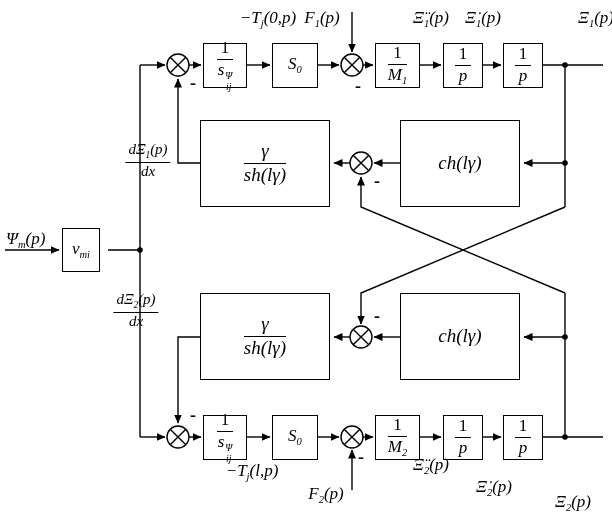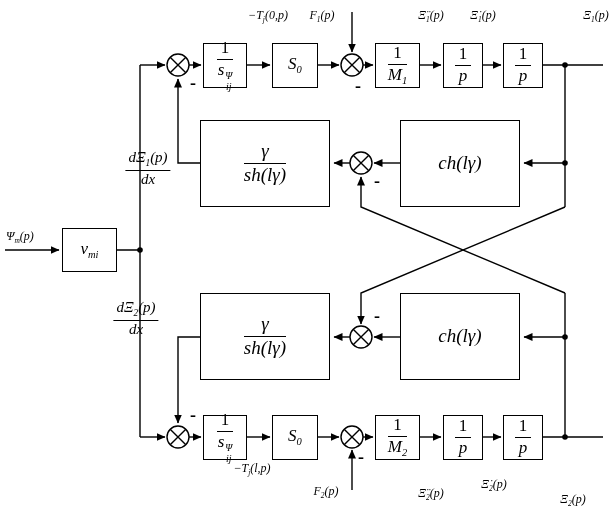--- a/index.html
+++ b/index.html
@@ -13,23 +13,23 @@
     position:absolute;border:1.6px solid #000;background:#fff;
     display:flex;align-items:center;justify-content:center;
     font-style:italic;font-size:17px;line-height:1.1;box-sizing:border-box;
   }
   .block.big{font-size:19px;}
   .frac{display:inline-block;text-align:center;}
   .frac .num{display:block;border-bottom:1.4px solid #000;padding:0 4px 1px;}
   .frac .den{display:block;padding-top:1px;}
   .up{font-style:normal;}
   .scripts{display:inline-flex;flex-direction:column;font-size:10px;line-height:1.05;vertical-align:-0.45em;margin-left:1px;}
-  .lbl{position:absolute;font-size:12px;font-style:italic;white-space:nowrap;transform:translateX(-50%);}
+  .lbl{position:absolute;font-size:17px;font-style:italic;white-space:nowrap;transform:translateX(-50%);}
   .lbl.noc{transform:none;font-style:italic;}
-  .fraclbl{position:absolute;font-size:15px;font-style:italic;text-align:center;transform:translateX(-50%);line-height:1.15;margin-top:8px;}
+  .fraclbl{position:absolute;font-size:15px;font-style:italic;text-align:center;transform:translateX(-50%);line-height:1.15;}
   .fraclbl .num{border-bottom:1.3px solid #000;display:block;padding:0 3px 1px;}
   .fraclbl .den{display:block;}
   .minus{position:absolute;font-size:18px;font-weight:700;font-style:normal;line-height:1;}
   sub{font-size:0.62em;}
 </style>
 </head>
 <body>
 
 <div class="canvas">
 
@@ -108,21 +108,21 @@
       <g fill="#000" stroke="none">
         <circle cx="140" cy="250" r="2.8"></circle>
         <circle cx="565" cy="65" r="2.8"></circle>
         <circle cx="565" cy="437" r="2.8"></circle>
         <circle cx="565" cy="163" r="2.8"></circle>
         <circle cx="565" cy="337" r="2.8"></circle>
       </g>
     </g>
   </svg>
 
-  <div class="block" style="left:62px;top:228px;width:55px;height:44px">
+  <div class="block" style="left:62px;top:228px;width:38px;height:44px">
     <span>ν<sub>mi</sub></span>
   </div>
 
   <div class="block" style="left:203px;top:43px;width:44px;height:45px">
     <span class="frac">
       <span class="num up">1</span>
       <span class="den"><span>s</span><span class="scripts">
             <span>Ψ</span>
             <span>ij</span>
           </span></span>
@@ -224,21 +224,21 @@
     <span class="den">dx</span>
   </div>
 
   <div class="fraclbl" style="left:136px;top:291px">
     <span class="num">dΞ<sub>2</sub>(p)</span>
     <span class="den">dx</span>
   </div>
 
   <div class="lbl" style="left:252px;top:461px">−T<sub>j</sub>(l,p)</div>
   <div class="lbl" style="left:326px;top:484px">F<sub>2</sub>(p)</div>
-  <div class="lbl" style="left:431px;top:486px">Ξ̈<sub>2</sub>(p)</div>
+  <div class="lbl" style="left:431px;top:455px">Ξ̈<sub>2</sub>(p)</div>
   <div class="lbl" style="left:494px;top:477px">Ξ̇<sub>2</sub>(p)</div>
   <div class="lbl" style="left:573px;top:492px">Ξ<sub>2</sub>(p)</div>
 
   <div class="minus" style="left:190px;top:74px">-</div>
   <div class="minus" style="left:355px;top:77px">-</div>
   <div class="minus" style="left:374px;top:172px">-</div>
   <div class="minus" style="left:374px;top:307px">-</div>
   <div class="minus" style="left:190px;top:406px">-</div>
   <div class="minus" style="left:358px;top:448px">-</div>
 

